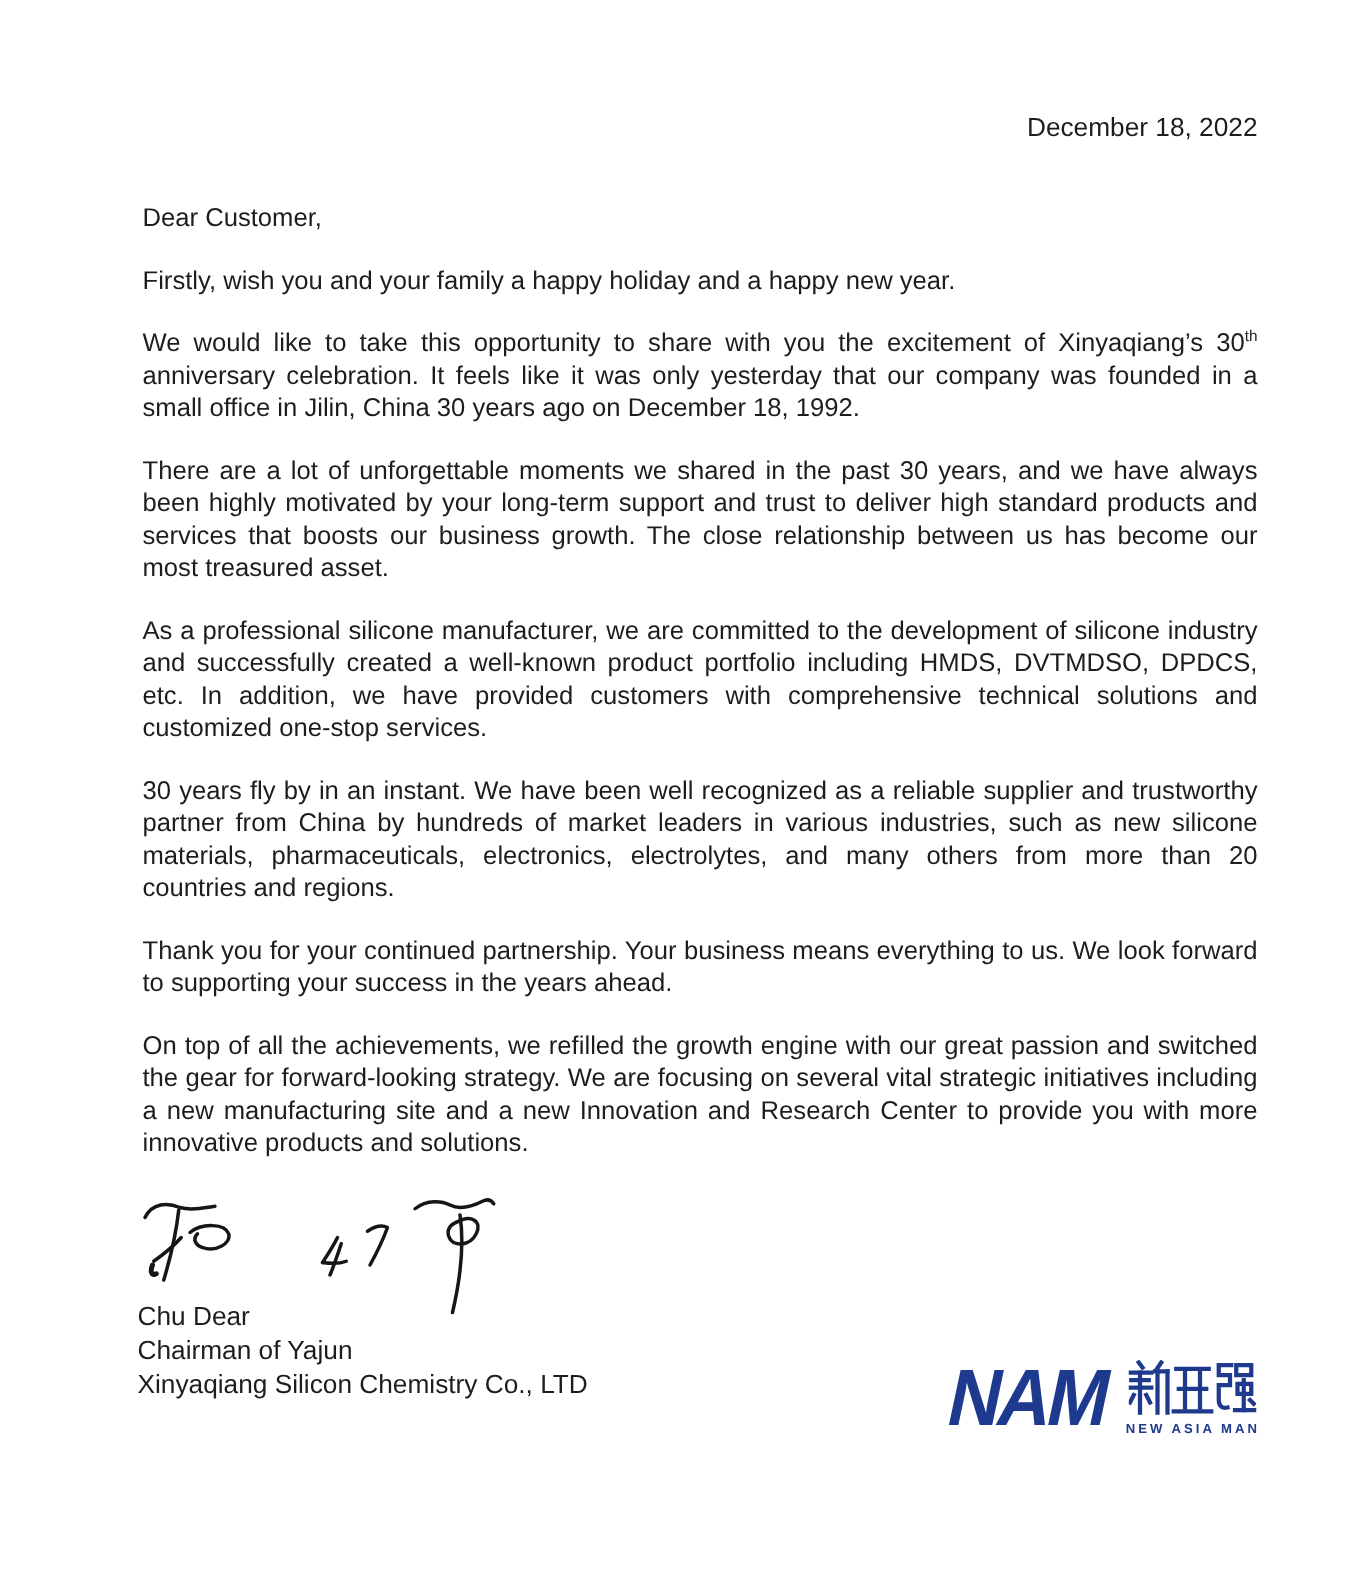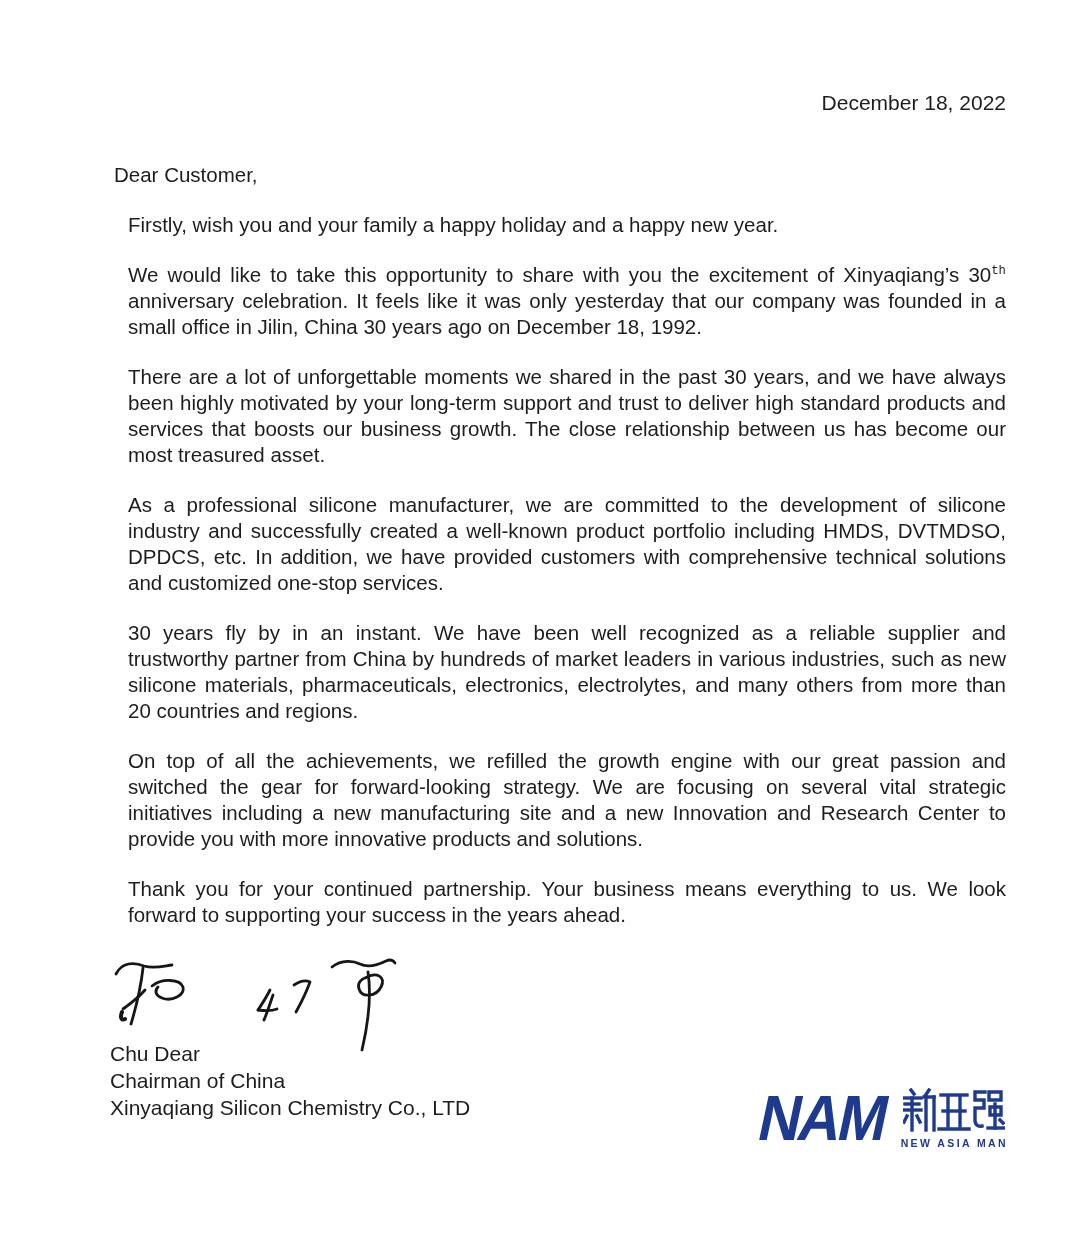--- a/index.html
+++ b/index.html
@@ -26,27 +26,26 @@
   }
   .salutation {
     font-size: 20.5px;
     line-height: 26px;
     margin: 0 0 24px 4px;
   }
   p.body-par {
     font-size: 20.5px;
     line-height: 26px;
     text-align: justify;
-    margin: 0 0 24px 18px;
+    margin: 0 0 24px 4px;
   }
   p.body-par sup {
     font-size: 60%;
     line-height: 0;
     vertical-align: super;
-    font-family: Liberation Mono, monospace;
   }
   .closing {
     font-size: 20.5px;
     line-height: 26px;
     margin: 0;
   }
   .signature-svg {
     display: block;
     margin: 4px 0 -12px 0;
     overflow: visible;
@@ -99,23 +98,23 @@
     <p class="body-par"><span>Firstly, wish you and your family a happy holiday and a happy new year.</span></p>
 
     <p class="body-par"><span>We would like to take this opportunity to share with you the excitement of Xinyaqiang’s 30</span><sup>th</sup><span> anniversary celebration. It feels like it was only yesterday that our company was founded in a small office in Jilin, China 30 years ago on December 18, 1992.</span></p>
 
     <p class="body-par"><span>There are a lot of unforgettable moments we shared in the past 30 years, and we have always been highly motivated by your long-term support and trust to deliver high standard products and services that boosts our business growth. The close relationship between us has become our most treasured asset.</span></p>
 
     <p class="body-par"><span>As a professional silicone manufacturer, we are committed to the development of silicone industry and successfully created a well-known product portfolio including HMDS, DVTMDSO, DPDCS, etc. In addition, we have provided customers with comprehensive technical solutions and customized one-stop services.</span></p>
 
     <p class="body-par"><span>30 years fly by in an instant. We have been well recognized as a reliable supplier and trustworthy partner from China by hundreds of market leaders in various industries, such as new silicone materials, pharmaceuticals, electronics, electrolytes, and many others from more than 20 countries and regions.</span></p>
 
+    <p class="body-par"><span>Thank you for your continued partnership. Your business means everything to us. We look forward to supporting your success in the years ahead.</span></p>
+
     <p class="body-par"><span>On top of all the achievements, we refilled the growth engine with our great passion and switched the gear for forward-looking strategy. We are focusing on several vital strategic initiatives including a new manufacturing site and a new Innovation and Research Center to provide you with more innovative products and solutions.</span></p>
-
-    <p class="body-par"><span>Thank you for your continued partnership. Your business means everything to us. We look forward to supporting your success in the years ahead.</span></p>
 
 
     <svg class="signature-svg" width="330" height="100" viewBox="0 0 330 100" fill="none" stroke="#161616" stroke-width="2.8" stroke-linecap="round" stroke-linejoin="round">
 
       <path d="M6,22 C12,10 24,10 34,14 C44,17 54,14 62,13"></path>
       <path d="M33,16 C31,34 27,52 21,72"></path>
       <path d="M35,38 C28,46 20,52 13,57"></path>
       <path d="M12,60 C10,65 11,69 15,67" stroke-width="4"></path>
       <path d="M42,34 C52,26 70,27 73,35 C75,43 62,50 52,46 C46,44 44,39 48,35"></path>
 
@@ -124,21 +123,21 @@
       <path d="M163,43 C160,52 157,61 154,68"></path>
       <path d="M184,33 C190,29 196,28 200,30 C196,41 191,51 186,60"></path>
 
       <path d="M222,15 C232,7 244,9 250,12 C258,16 268,13 276,9 C280,7 283,8 285,11"></path>
       <path d="M255,26 C267,19 276,25 271,35 C266,45 252,46 249,37 C247,31 251,27 257,25"></path>
       <path d="M258,20 C261,40 259,68 252,98"></path>
     </svg>
 
     <div class="sig-block">
       <div>Chu Dear</div>
-      <div>Chairman of China</div>
+      <div>Chairman of Yajun</div>
       <div>Xinyaqiang Silicon Chemistry Co., LTD</div>
     </div>
 
   </div>
 
   <div class="logo">
     <div class="logo-nam" style="color:#1e3a8e;">NAM</div>
     <div class="logo-right">
       <svg role="img" width="102" height="46" viewBox="0 0 102 46" fill="none" stroke="#1e3a8e" stroke-width="3.4" stroke-linecap="square" aria-label="新亞強">
 

